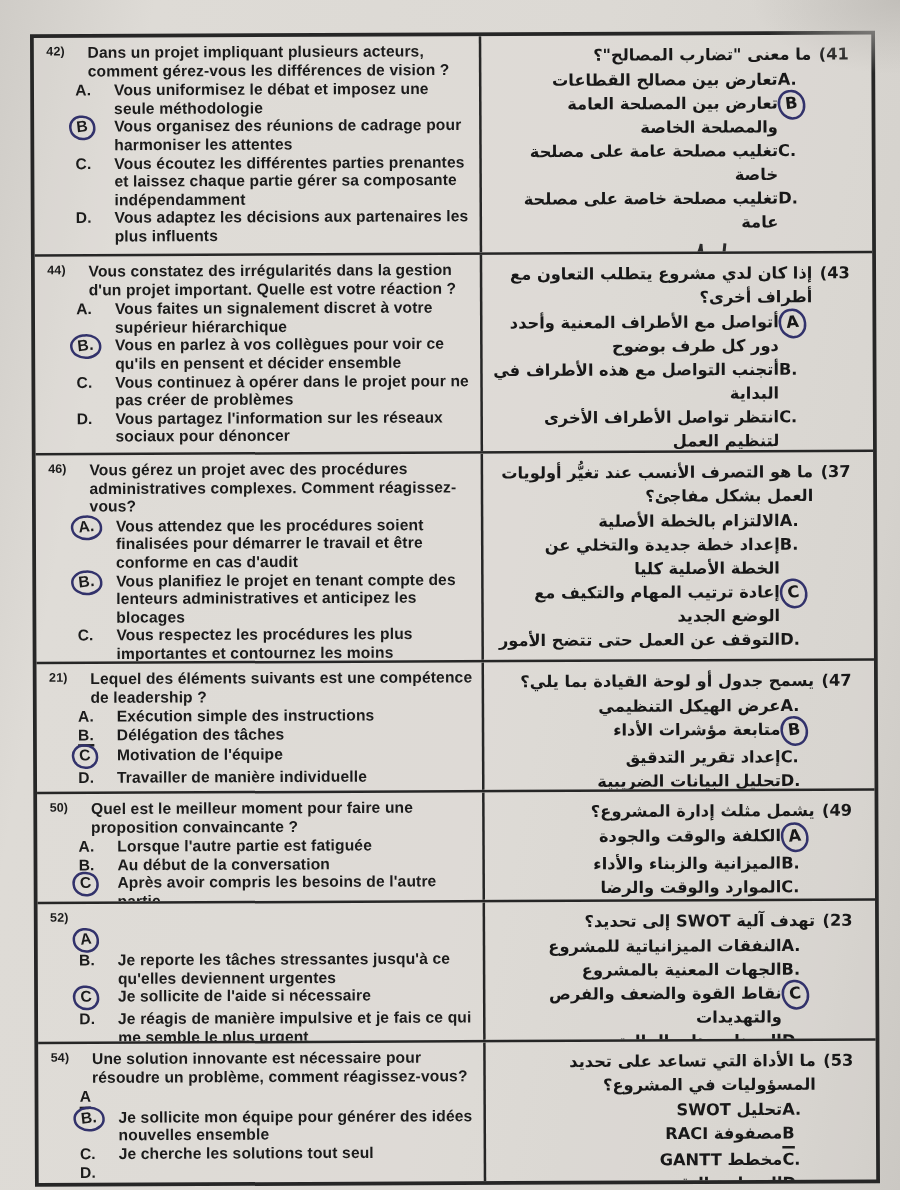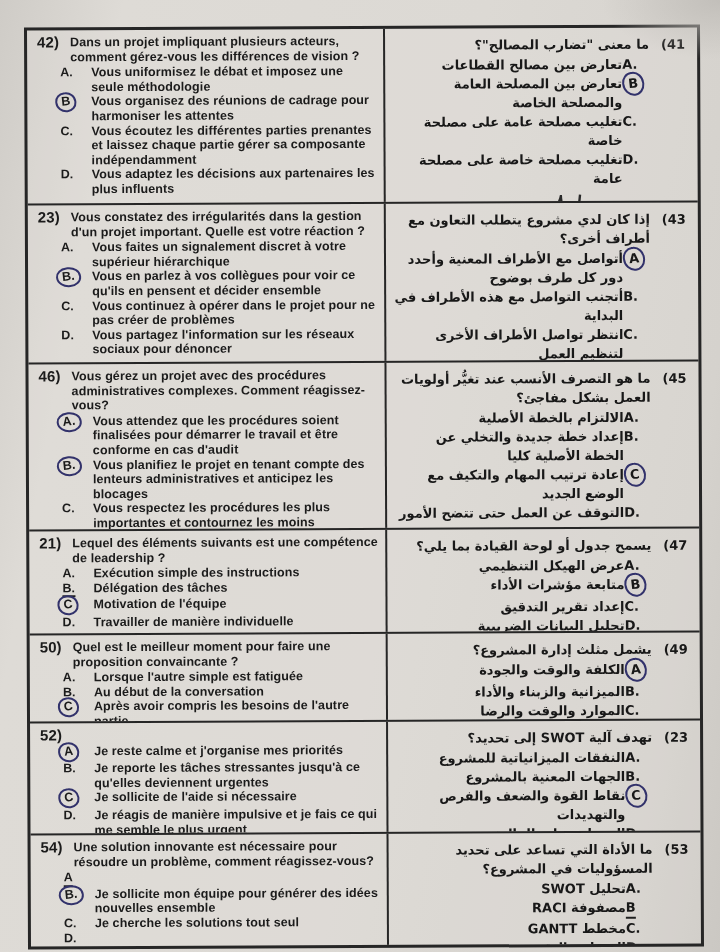--- a/index.html
+++ b/index.html
@@ -25,22 +25,22 @@
   }
   .row{display:flex;border-bottom:2px solid #262626;box-sizing:border-box;overflow:hidden;}
   .row:last-child{border-bottom:none;flex:1;}
   .r0{height:175px}.r1{height:159px}.r2{height:167px}.r3{height:104px}.r4{height:88px}.r5{height:112px}
   .cell{box-sizing:border-box;overflow:hidden;}
   .cell-left{width:358px;border-right:2px solid #262626;padding:5px 6px 2px 10px;}
   .cell-right{flex:1;direction:rtl;padding:7px 12px 2px 6px;position:relative;}
   .fr{font-size:12.5px;line-height:14.6px;font-weight:700;color:#1b1b1b;letter-spacing:.1px;}
   .ar{font-size:13px;line-height:19px;font-weight:700;color:#181818;font-family:"DejaVu Sans", sans-serif;}
   .q-head{display:flex;}
-  .q-num{flex:none;width:33px;font-size:15px;}
-  .ar .q-num{width:36px;direction:ltr;text-align:right;font-size:13px;}
+  .q-num{flex:none;width:33px;font-size:10px;}
+  .ar .q-num{width:36px;direction:ltr;text-align:center;font-size:13px;}
   .q-stem{flex:1;}
   .opts{margin-top:1px;}
   .opt{display:flex;margin-left:23px;}
   .ar .opt{margin-left:0;margin-right:38px;}
   .opt-letter{flex:none;width:31px;}
   .ar .opt-letter{width:25px;direction:ltr;text-align:left;}
   .opt-text{flex:1;}
   .mk{display:inline-block;}
   .mk-circle{
     border:2px solid #32326b;border-radius:48% 55% 50% 58%;
@@ -107,21 +107,21 @@
               <span class="opt-letter"><span class="mk">D.</span></span>
               <span class="opt-text">تغليب مصلحة خاصة على مصلحة عامة</span>
             </div>
           </div>
           <div class="annotation">٨.!</div>
         </div>
       </div>
       <div class="row r1">
         <div class="cell cell-left fr">
           <div class="q-head">
-            <span class="q-num">23)</span>
+            <span class="q-num">44)</span>
             <span class="q-stem">Vous constatez des irrégularités dans la gestion d'un projet important. Quelle est votre réaction ?</span>
           </div>
           <div class="opts">
             <div class="opt">
               <span class="opt-letter"><span class="mk">A.</span></span>
               <span class="opt-text">Vous faites un signalement discret à votre supérieur hiérarchique</span>
             </div>
             <div class="opt">
               <span class="opt-letter"><span class="mk mk-circle">B.</span></span>
               <span class="opt-text">Vous en parlez à vos collègues pour voir ce qu'ils en pensent et décider ensemble</span>
@@ -173,21 +173,21 @@
               <span class="opt-text">Vous planifiez le projet en tenant compte des lenteurs administratives et anticipez les blocages</span>
             </div>
             <div class="opt">
               <span class="opt-letter"><span class="mk">C.</span></span>
               <span class="opt-text">Vous respectez les procédures les plus importantes et contournez les moins importantes pour accélérer le projet</span>
             </div>
           </div>
         </div>
         <div class="cell cell-right ar">
           <div class="q-head">
-            <span class="q-num">(45</span>
+            <span class="q-num">(37</span>
             <span class="q-stem">ما هو التصرف الأنسب عند تغيُّر أولويات العمل بشكل مفاجئ؟</span>
           </div>
           <div class="opts">
             <div class="opt">
               <span class="opt-letter"><span class="mk">A.</span></span>
               <span class="opt-text">الالتزام بالخطة الأصلية</span>
             </div>
             <div class="opt">
               <span class="opt-letter"><span class="mk">B.</span></span>
               <span class="opt-text">إعداد خطة جديدة والتخلي عن الخطة الأصلية كليا</span>
@@ -255,21 +255,21 @@
       </div>
       <div class="row r4">
         <div class="cell cell-left fr">
           <div class="q-head">
             <span class="q-num">50)</span>
             <span class="q-stem">Quel est le meilleur moment pour faire une proposition convaincante ?</span>
           </div>
           <div class="opts">
             <div class="opt">
               <span class="opt-letter"><span class="mk">A.</span></span>
-              <span class="opt-text">Lorsque l'autre simple est fatiguée</span>
+              <span class="opt-text">Lorsque l'autre partie est fatiguée</span>
             </div>
             <div class="opt">
               <span class="opt-letter"><span class="mk">B.</span></span>
               <span class="opt-text">Au début de la conversation</span>
             </div>
             <div class="opt">
               <span class="opt-letter"><span class="mk mk-circle">C</span></span>
               <span class="opt-text">Après avoir compris les besoins de l'autre partie</span>
             </div>
           </div>
@@ -300,21 +300,20 @@
         </div>
       </div>
       <div class="row r5">
         <div class="cell cell-left fr">
           <div class="q-head">
             <span class="q-num">52)</span>
           </div>
           <div class="opts">
             <div class="opt">
               <span class="opt-letter"><span class="mk mk-circle">A</span></span>
-              <span class="opt-text">Je reste calme et j'organise mes priorités</span>
             </div>
             <div class="opt">
               <span class="opt-letter"><span class="mk">B.</span></span>
               <span class="opt-text">Je reporte les tâches stressantes jusqu'à ce qu'elles deviennent urgentes</span>
             </div>
             <div class="opt">
               <span class="opt-letter"><span class="mk mk-circle">C</span></span>
               <span class="opt-text">Je sollicite de l'aide si nécessaire</span>
             </div>
             <div class="opt">

